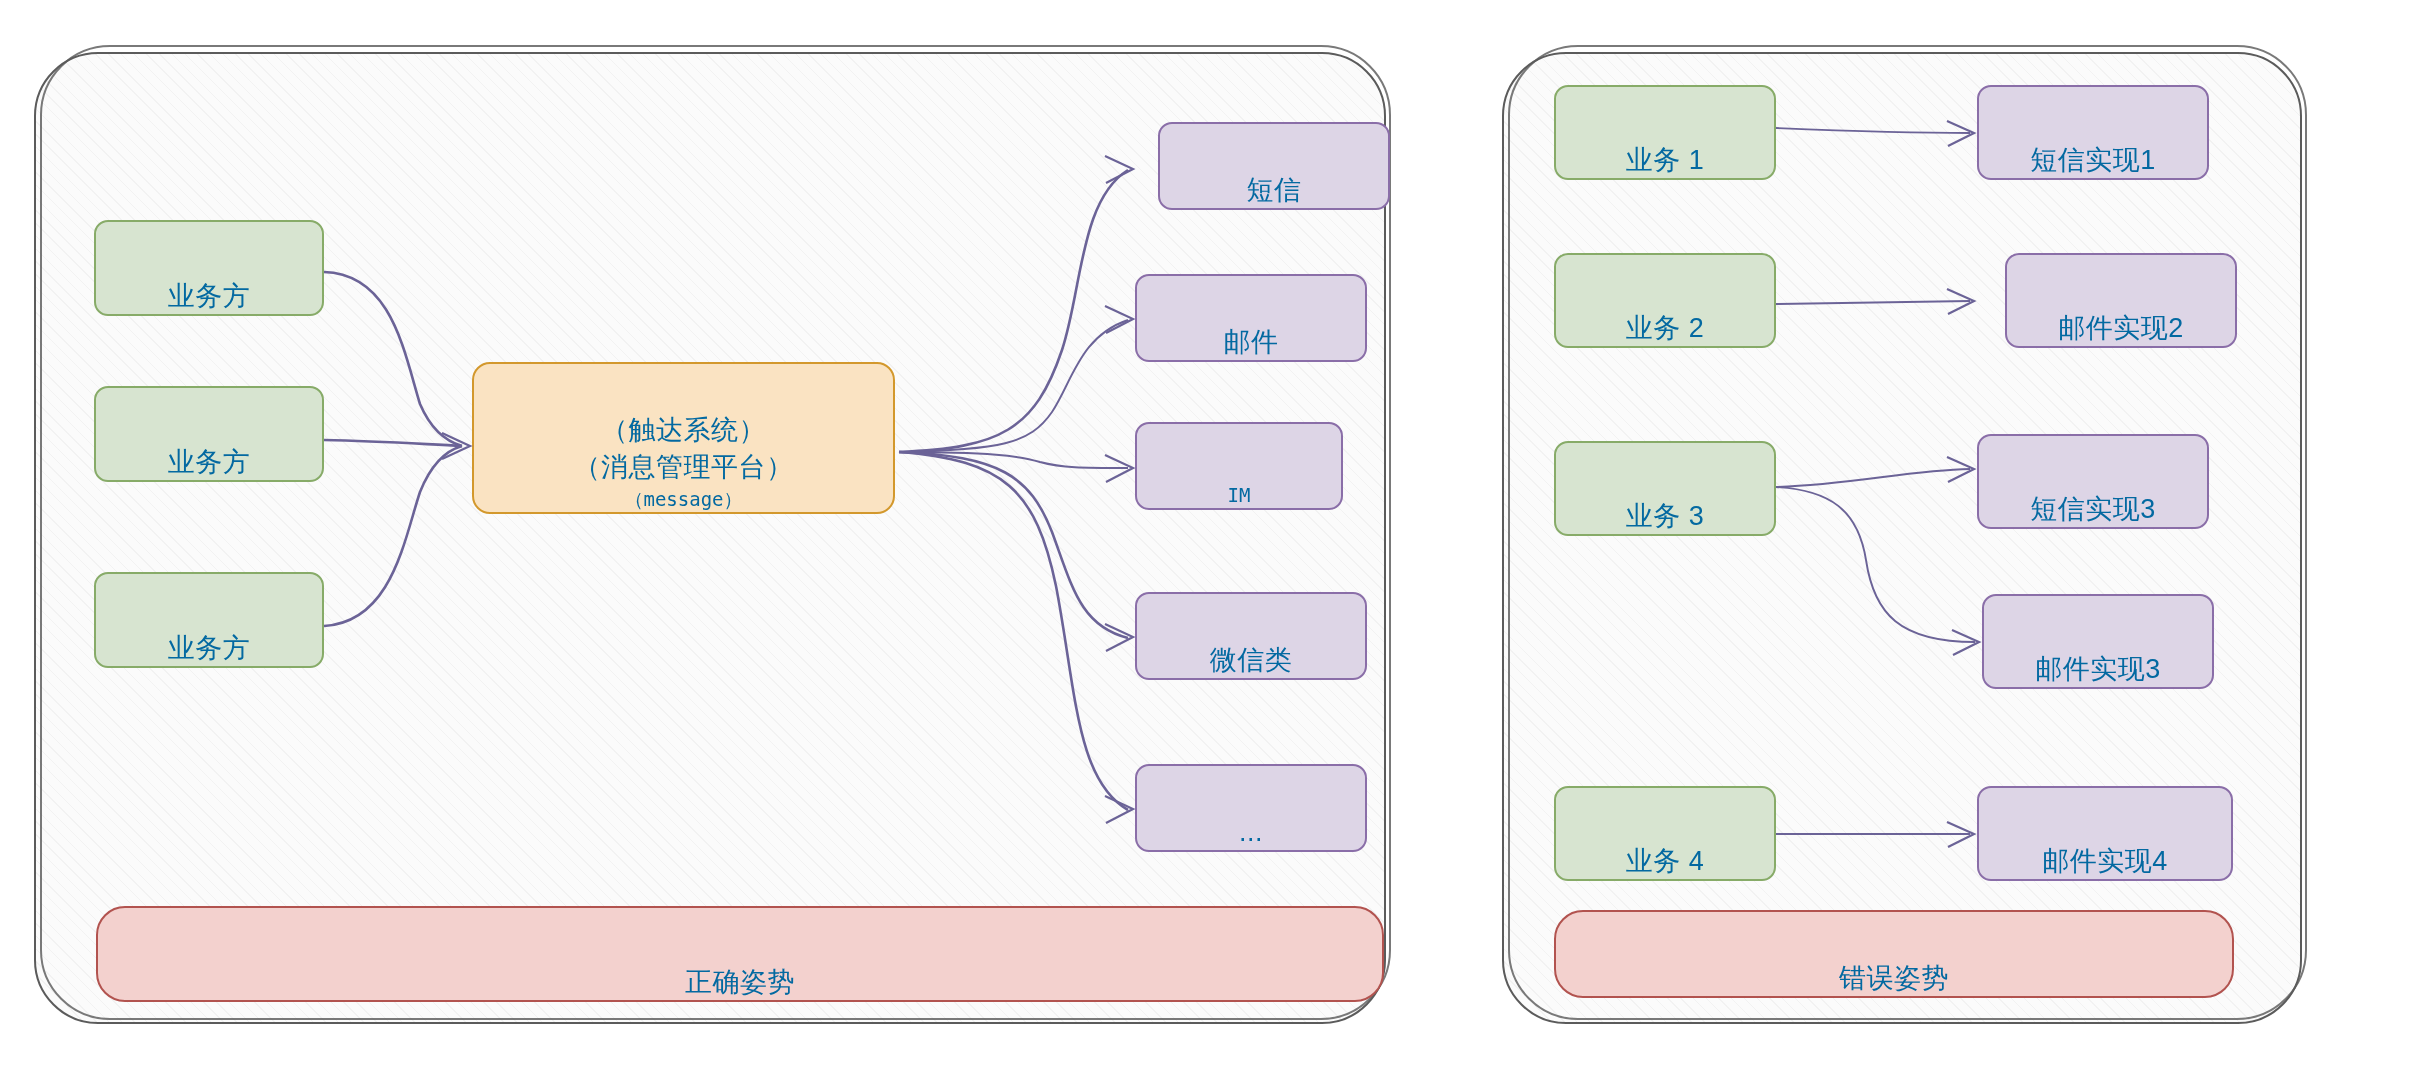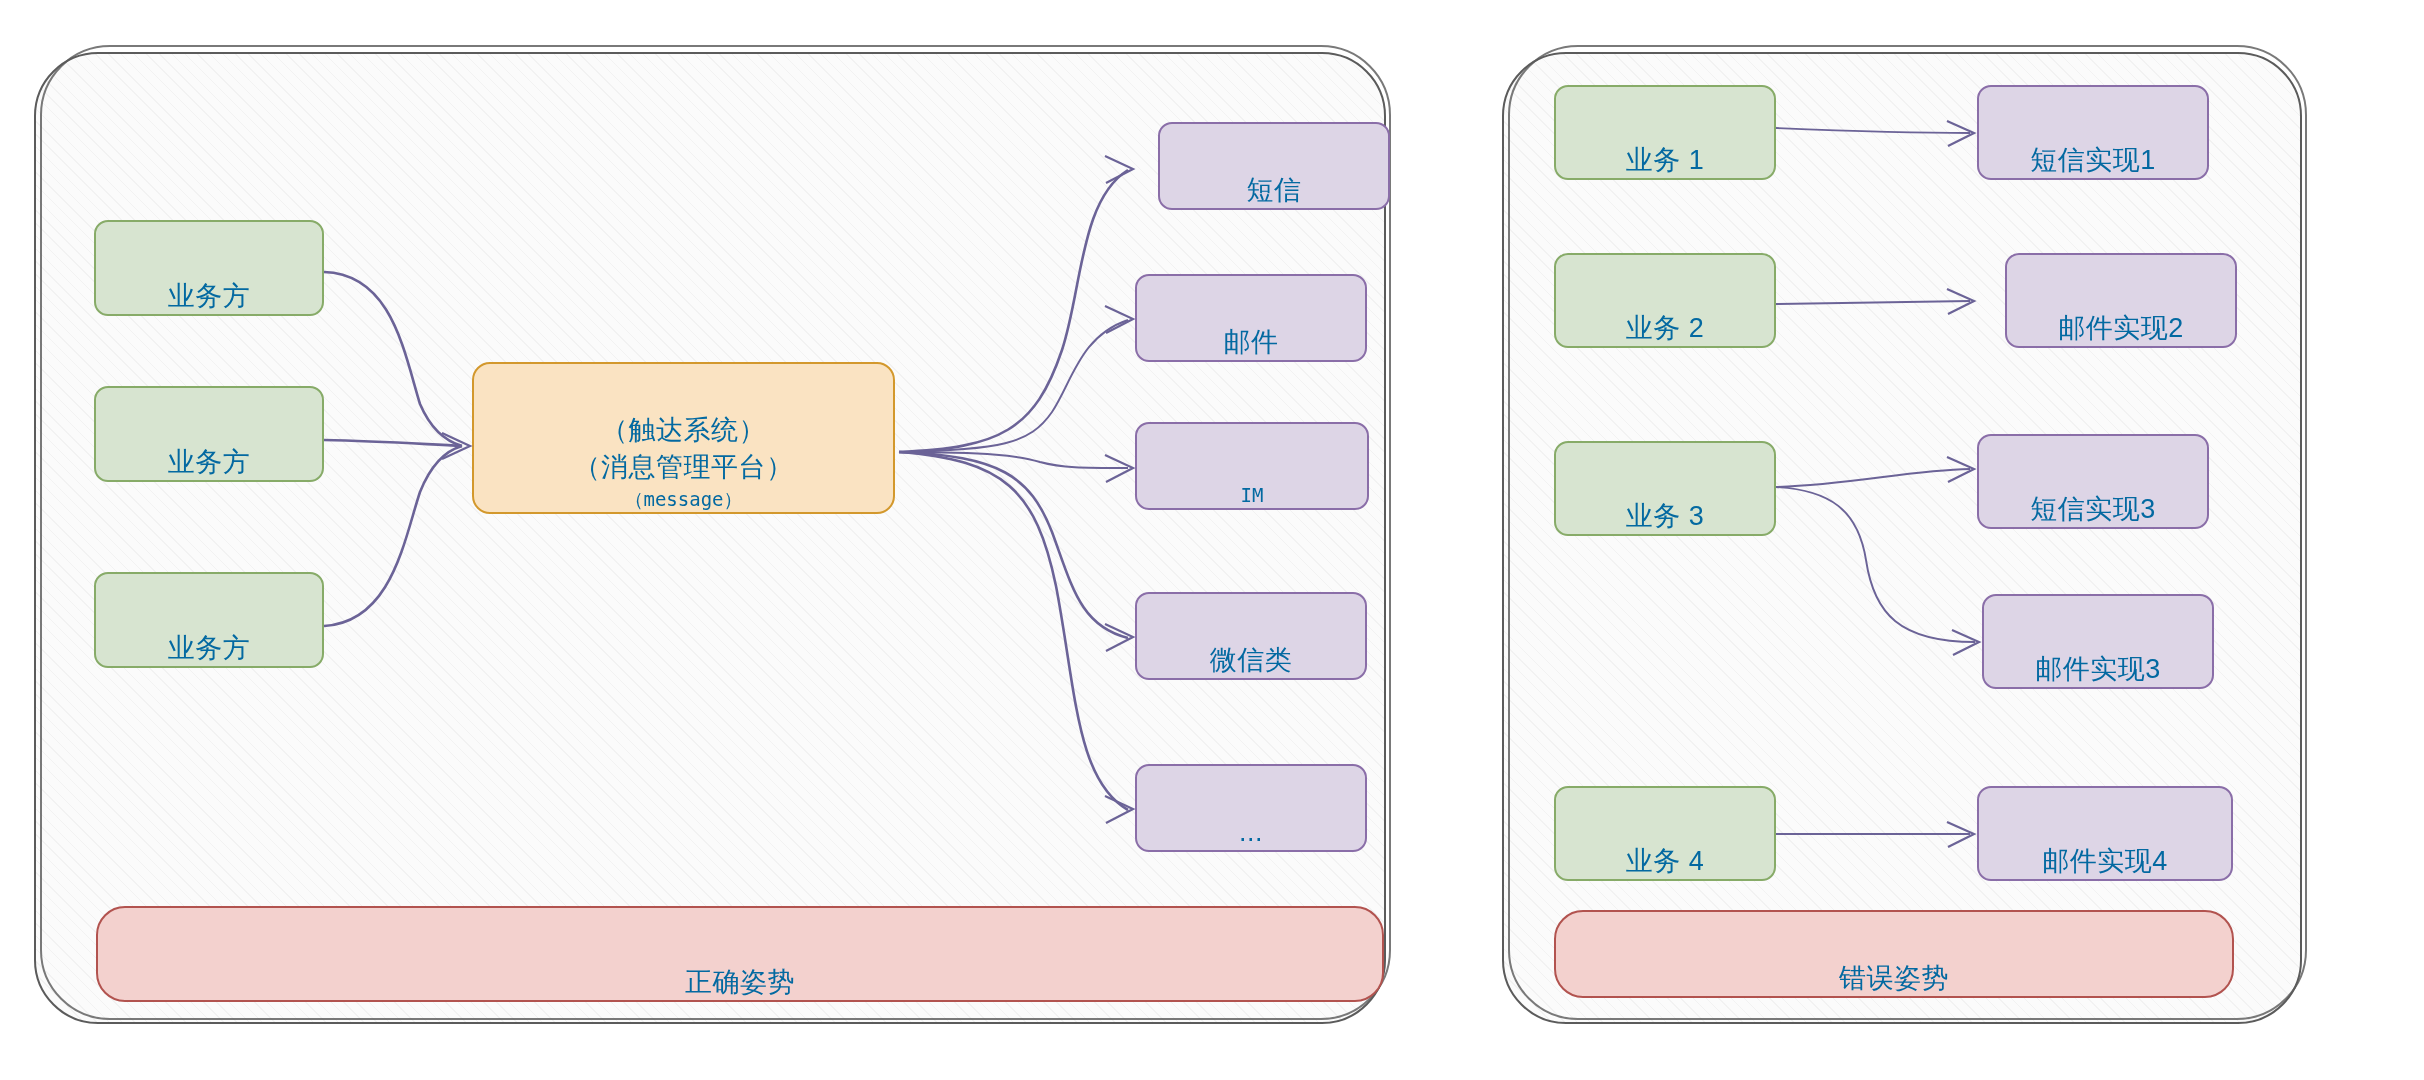--- a/index.html
+++ b/index.html
@@ -76,21 +76,21 @@
       <span class="ln mono">（message）</span>
     </div>
   </div>
 
   <div class="node purple" style="left:1135px;top:122px;width:232px;height:88px;margin-left:23px;">
     <span>短信</span>
   </div>
   <div class="node purple" style="left:1135px;top:274px;width:232px;height:88px;">
     <span>邮件</span>
   </div>
-  <div class="node purple" style="left:1135px;top:422px;width:234px;height:88px;">
+  <div class="node purple" style="left:1135px;top:422px;width:208px;height:88px;">
     <span class="mono">IM</span>
   </div>
   <div class="node purple" style="left:1135px;top:592px;width:232px;height:88px;">
     <span>微信类</span>
   </div>
   <div class="node purple" style="left:1135px;top:764px;width:232px;height:88px;">
     <span>...</span>
   </div>
 
   <div class="node red" style="left:96px;top:906px;width:1288px;height:96px;">

